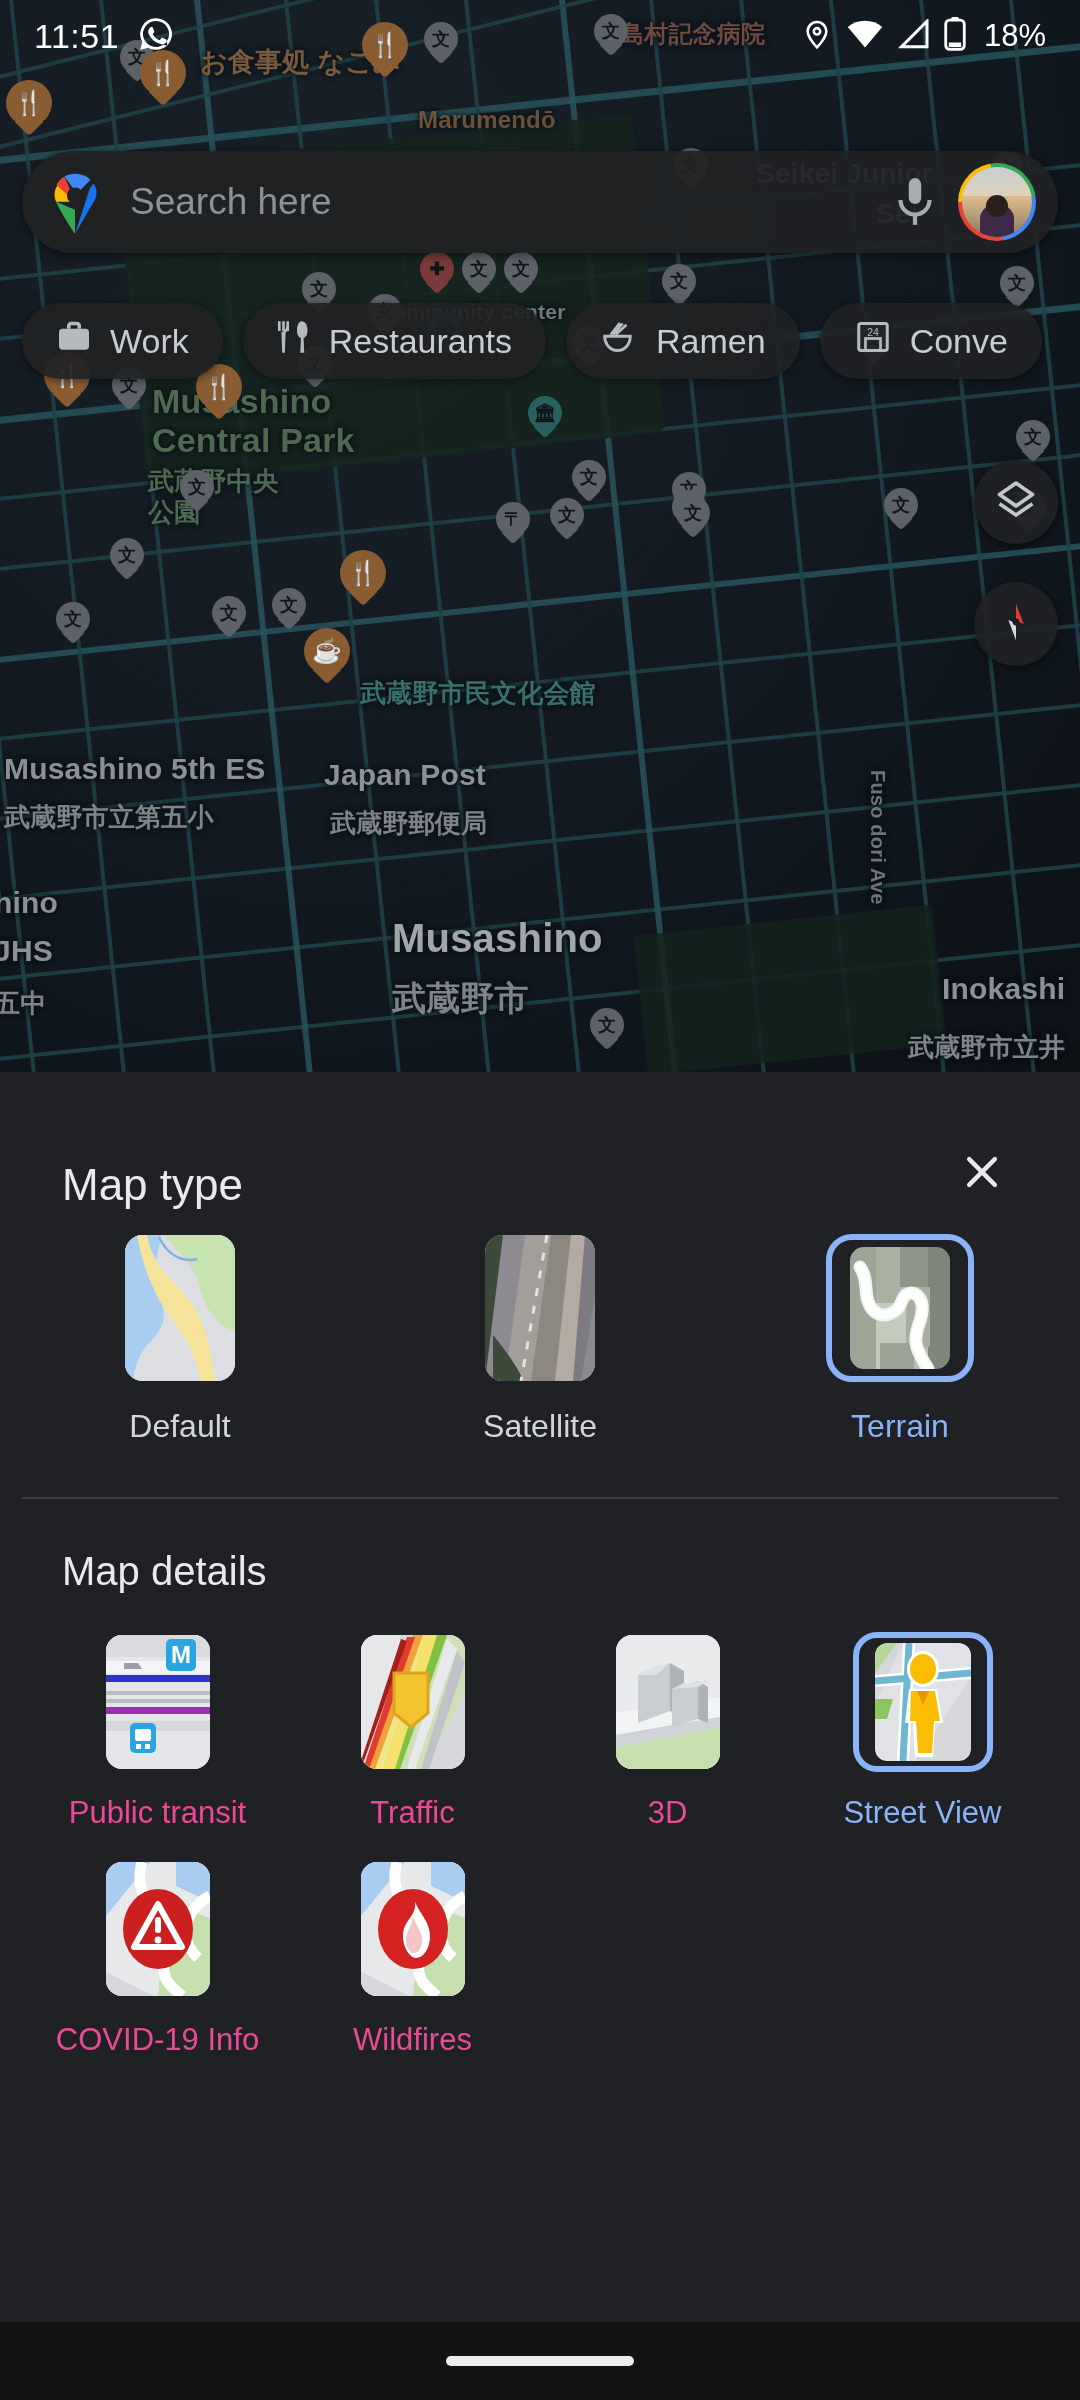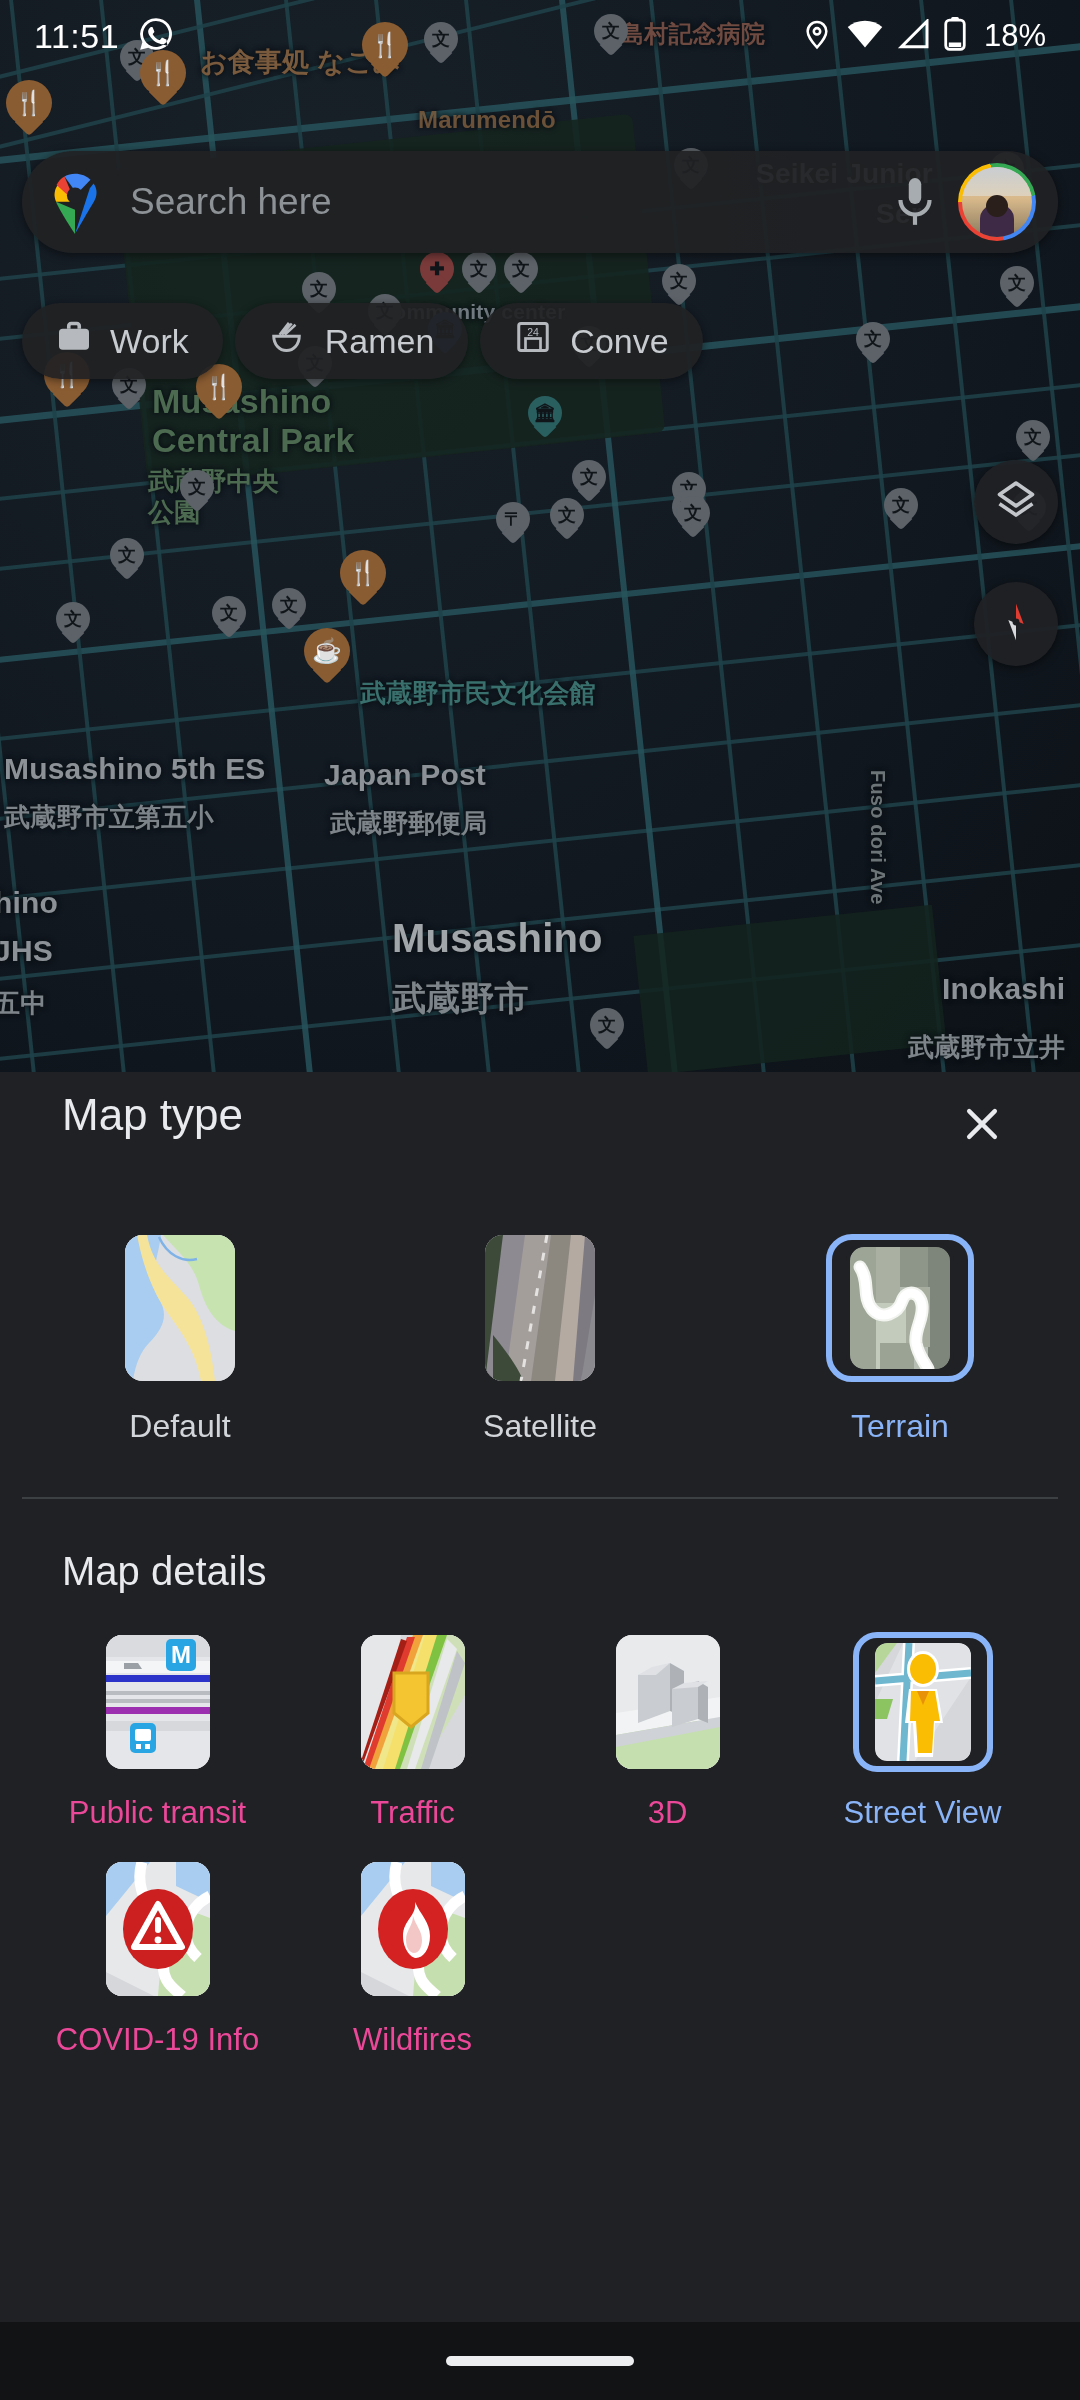--- a/index.html
+++ b/index.html
@@ -68,37 +68,37 @@
             padding:4px; background:conic-gradient(from 200deg,#ea4335 0deg,#ea4335 70deg,#fbbc04 70deg,#fbbc04 150deg,#34a853 150deg,#34a853 240deg,#4285f4 240deg,#4285f4 330deg,#ea4335 330deg); }
   #avatar .inner { width:100%; height:100%; border-radius:50%; overflow:hidden; position:relative;
                    background:linear-gradient(#cfc3ae 0%,#d8b98b 45%,#8a7a5e 100%); }
   #avatar .head { position:absolute; left:50%; top:40%; transform:translateX(-50%);
                   width:22px; height:22px; border-radius:50%; background:#2a1f1a; }
   #avatar .body { position:absolute; left:50%; bottom:0; transform:translateX(-50%);
                   width:34px; height:32px; border-radius:14px 14px 0 0; background:#3e2a46; }
   #avatar .sky { position:absolute; inset:0 0 58% 0; background:linear-gradient(#c9cdd2,#ddd1bb); }
 
   
-  #chips { position:absolute; top:303px; left:22px; display:flex; gap:12px; z-index:25; }
+  #chips { position:absolute; top:303px; left:22px; display:flex; gap:20px; z-index:25; }
   .chip { height:76px; background:rgba(32,33,36,.93); border-radius:40px; display:flex;
           align-items:center; gap:18px; padding:0 34px; color:#c8ccd0; font-size:34px;
           white-space:nowrap; box-shadow:0 2px 8px rgba(0,0,0,.45); }
   .chip svg { flex:0 0 auto; }
 
   
   .mapbtn { position:absolute; width:84px; height:84px; border-radius:50%;
             background:rgba(32,33,36,.94); display:flex; align-items:center; justify-content:center;
             z-index:20; box-shadow:0 2px 8px rgba(0,0,0,.5); }
   #layersbtn { right:22px; top:460px; }
   #compassbtn { right:22px; top:582px; }
 
   
   #sheet { position:absolute; left:0; bottom:0; width:1080px; height:1328px;
            background:#202124; z-index:50; border-radius:0; }
-  .sheet-head { display:flex; align-items:flex-start; height:120px; padding:0 62px; margin-top:18px; }
+  .sheet-head { display:flex; align-items:flex-end; height:120px; padding:0 62px; margin-top:18px; }
   .sheet-title { color:#e8eaed; font-size:44px; font-weight:400; }
   #closebtn { margin-left:auto; width:72px; height:72px; display:flex;
               align-items:center; justify-content:center; }
 
   .maptype-row { display:flex; padding:24px 0 0 0; }
   .mt-cell { flex:1; display:flex; flex-direction:column; align-items:center; }
   .mt-frame { width:148px; height:148px; border-radius:26px; display:flex;
               align-items:center; justify-content:center; }
   .mt-frame.sel { border:6px solid #8ab4f8; background:#202124; }
   .mt-thumb { width:110px; height:146px; border-radius:18px; overflow:hidden; position:relative;
@@ -460,20 +460,31 @@
       <span>
         <svg width="36" height="34" viewBox="0 0 24 22">
             <rect x="2" y="5.5" width="20" height="14" rx="2.5" fill="#b6babf"></rect>
             <path fill="none" stroke="#b6babf" stroke-width="2.4" d="M8.5 5.5V3.6a1.6 1.6 0 011.6-1.6h3.8a1.6 1.6 0 011.6 1.6v1.9"></path>
           </svg>
       </span>
       <span>Work</span>
     </div>
     <div class="chip">
       <span>
+        <svg width="34" height="36" viewBox="0 0 22 24">
+            <path fill="#b6babf" d="M4 1.5v6.5M6.8 1.5v6.5M1.2 1.5v6.5" stroke="#b6babf" stroke-width="1.8"></path>
+            <path fill="#b6babf" d="M2.6 8.5h2.8l-.5 14h-1.8z"></path>
+            <path fill="none" stroke="#b6babf" stroke-width="1.8" d="M4 8.2c2 0 2.8-1 2.8-3.5"></path>
+            <path fill="#b6babf" d="M16 1.5c2.6 0 4 2.5 4 6s-1.6 5-2.6 5.2l.4 9.8h-2.6l.4-9.8c-1-.2-2.6-1.7-2.6-5.2s1.4-6 3-6z"></path>
+          </svg>
+      </span>
+      <span>Restaurants</span>
+    </div>
+    <div class="chip">
+      <span>
         <svg width="38" height="36" viewBox="0 0 24 24">
             <path fill="none" stroke="#b6babf" stroke-width="2" d="M2.5 11.5h17c0 5.5-3.8 9.5-8.5 9.5s-8.5-4-8.5-9.5z"></path>
             <path fill="none" stroke="#b6babf" stroke-width="1.7" d="M8 10.5 14.5 3M9.8 10.5 17 3.8M6.4 10.5 12.6 2.6"></path>
           </svg>
       </span>
       <span>Ramen</span>
     </div>
     <div class="chip">
       <span>
         <svg width="38" height="36" viewBox="0 0 24 24">

